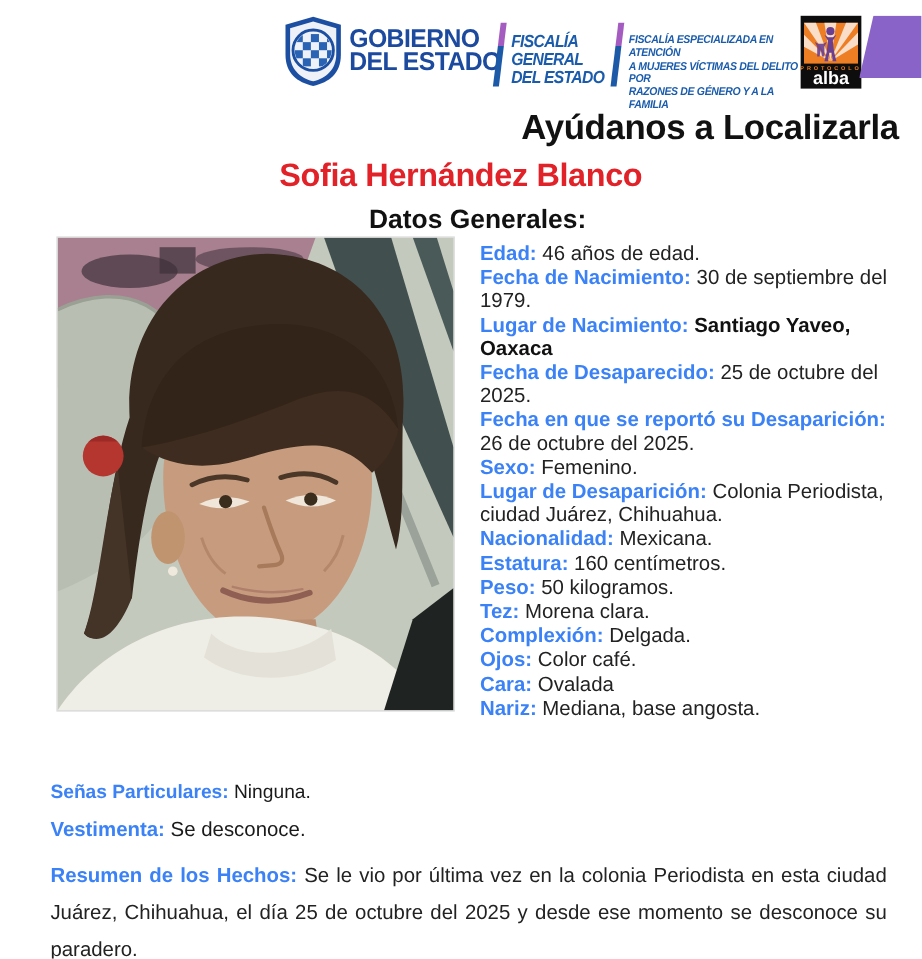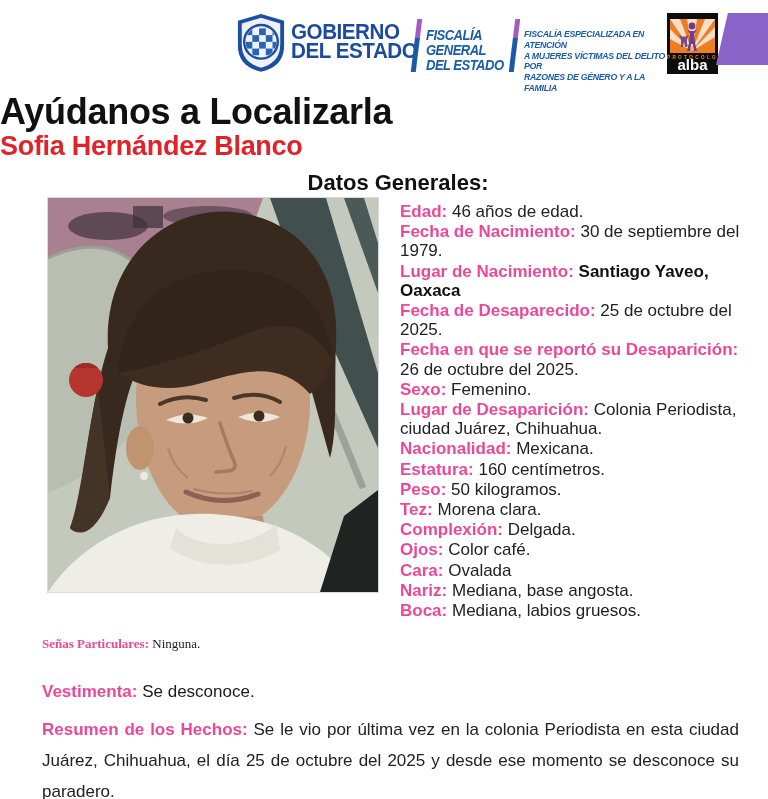--- a/index.html
+++ b/index.html
@@ -36,50 +36,50 @@
   }
   .alba { position:absolute; left:649px; top:13px; width:51px; height:61px; }
   .purple-corner {
     position:absolute; left:698px; top:13px; width:70px; height:52px;
     background:#8a63c8;
     clip-path:polygon(17% 0, 100% 0, 100% 100%, 0 100%);
   }
 
   
   .headline {
-    position:absolute; left:0; top:91px; width:749px; text-align:left;
-    font-size:36px; font-weight:bold; color:#111; letter-spacing:-0.3px;
+    position:absolute; left:0; top:91px; width:749px; text-align:right;
+    font-size:29px; font-weight:bold; color:#111; letter-spacing:-0.3px;
   }
   .person-name {
-    position:absolute; left:0; top:131px; width:768px; text-align:left;
+    position:absolute; left:0; top:131px; width:768px; text-align:center;
     font-size:27px; font-weight:bold; color:#e12228; letter-spacing:-0.3px;
   }
   .section-title {
     position:absolute; left:14px; top:170px; width:768px; text-align:center;
     font-size:22px; font-weight:bold; color:#111;
   }
 
   
   .photo {
     position:absolute; left:48px; top:198px; width:330px; height:394px;
     outline:1px solid #d9d9d9; background:#c6cabf;
   }
   .photo svg { display:block; width:100%; height:100%; }
 
   
   .fields {
     position:absolute; left:400px; top:202px; width:340px;
     font-size:17px; line-height:19.2px; color:#222;
   }
   .field { margin-bottom:1px; }
-  .lbl { font-weight:bold; color:#ec4899; }
+  .lbl { font-weight:bold; color:#3b82f6; }
   .bv .val { font-weight:bold; color:#111; }
 
   
-  .senas       { position:absolute; left:42px; top:636px; font-size:13px;font-family:Liberation Serif, serif; }
+  .senas       { position:absolute; left:42px; top:652px; font-size:16px; }
   .vestimenta  { position:absolute; left:42px; top:682px; font-size:17px;text-align:right; }
   .resumen {
     position:absolute; left:42px; top:714px; width:697px;
     font-size:17px; line-height:31px; text-align:justify; color:#222;
   }
 </style>
 </head>
 <body>
 
 <div class="page">
@@ -223,21 +223,20 @@
     <div class="field"><span class="lbl">Sexo:</span> <span class="val">Femenino.</span></div>
     <div class="field"><span class="lbl">Lugar de Desaparición:</span> <span class="val">Colonia Periodista, ciudad Juárez, Chihuahua.</span></div>
     <div class="field"><span class="lbl">Nacionalidad:</span> <span class="val">Mexicana.</span></div>
     <div class="field"><span class="lbl">Estatura:</span> <span class="val">160 centímetros.</span></div>
     <div class="field"><span class="lbl">Peso:</span> <span class="val">50 kilogramos.</span></div>
     <div class="field"><span class="lbl">Tez:</span> <span class="val">Morena clara.</span></div>
     <div class="field"><span class="lbl">Complexión:</span> <span class="val">Delgada.</span></div>
     <div class="field"><span class="lbl">Ojos:</span> <span class="val">Color café.</span></div>
     <div class="field"><span class="lbl">Cara:</span> <span class="val">Ovalada</span></div>
     <div class="field"><span class="lbl">Nariz:</span> <span class="val">Mediana, base angosta.</span></div>
-    <div class="field"><span class="lbl">Boca:</span> <span class="val">Mediana, labios gruesos.</span></div>
   </div>
 
   <div class="senas">
     <span class="lbl">Señas Particulares:</span>
     <span class="val">Ninguna.</span>
   </div>
 
   <div class="vestimenta">
     <span class="lbl">Vestimenta:</span>
     <span class="val">Se desconoce.</span>

